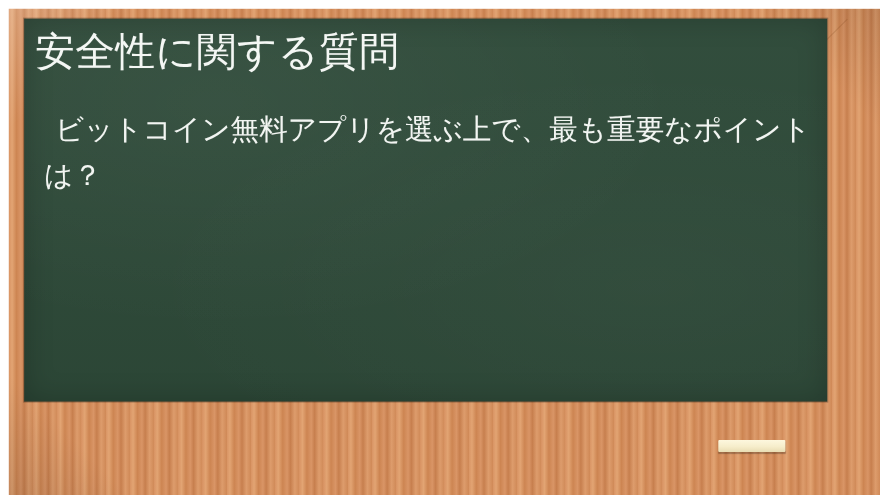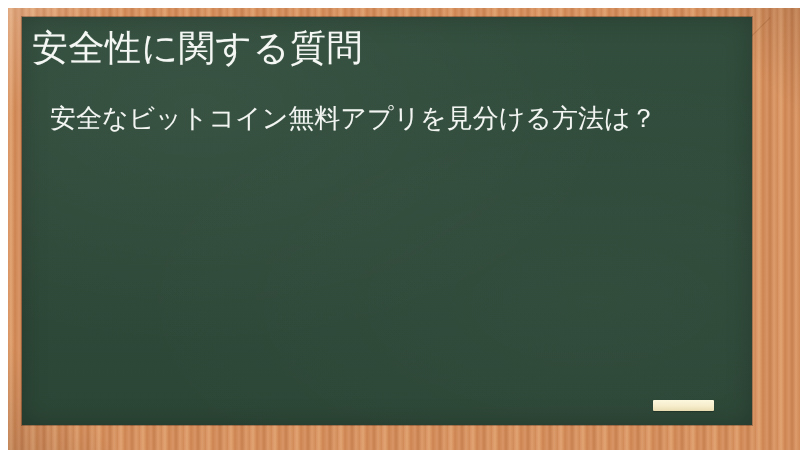--- a/index.html
+++ b/index.html
@@ -65,21 +65,21 @@
   }
   .mitre-tl { left: 22px; top: 17px; transform: rotate(-45deg); }
   .mitre-tr { left: 770px; top: 17px; transform: rotate(45deg); }
 
   
   .board {
     position: absolute;
     left: 22px;
     top: 17px;
     width: 730px;
-    height: 408px;
+    height: 348px;
     background: #2e4a39;
     box-shadow:
       inset 0 0 26px rgba(0,0,0,0.22),
       0 0 0 1px rgba(0,0,0,0.25);
     overflow: hidden;
   }
   .board-texture {
     position: absolute;
     inset: 0;
     pointer-events: none;
@@ -154,21 +154,21 @@
   <div class="frame-mitre mitre-tr"></div>
 
   <div class="board">
     <div class="board-texture"></div>
 
     <div class="content">
 
       <div class="title">安全性に関する質問</div>
 
       <ul class="qlist">
-        <li class="qitem">安全なビットコイン無料アプリを見分ける方法は？</li>
+        <li class="qitem">ビットコイン無料アプリを選ぶ上で、最も重要なポイントは？</li>
       </ul>
 
     </div>
   </div>
 
   <div class="chalk"></div>
 
 </div>
 
 </body></html>

